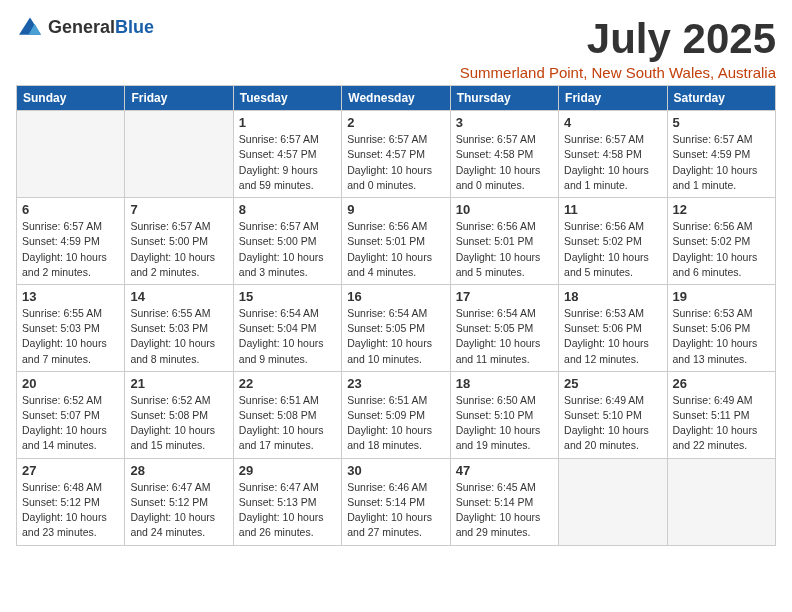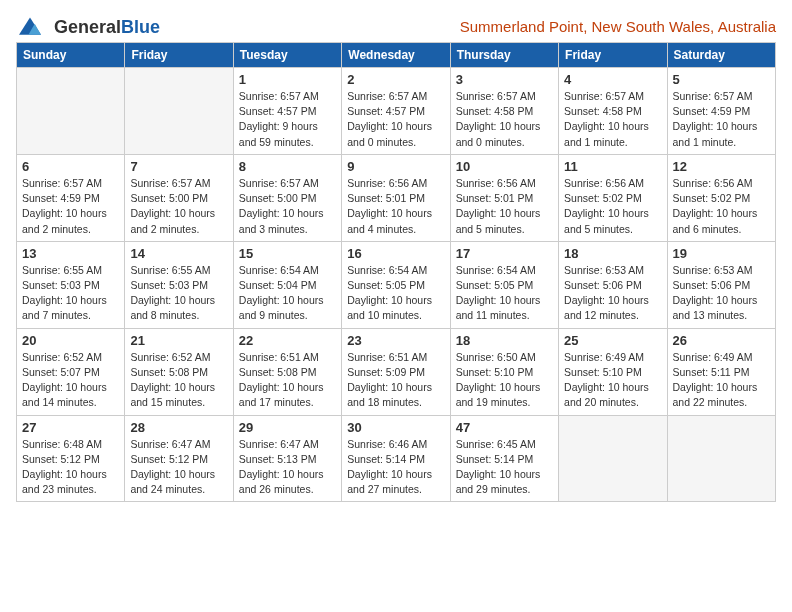--- a/index.html
+++ b/index.html
@@ -12,21 +12,21 @@
     }
     .header {
       display: flex;
       justify-content: space-between;
       align-items: flex-start;
       margin-bottom: 4px;
     }
     .logo {
       display: flex;
       align-items: center;
-      gap: 10px;
+      gap: 4px;
     }
     .logo-text-general { font-size: 18px; font-weight: bold; color: #333; }
     .logo-text-blue { font-size: 18px; font-weight: bold; color: #1a5fa8; }
     .logo-icon {
       width: 28px;
       height: 22px;
       position: relative;
     }
     .title-block { text-align: right; }
     .month-title { font-size: 42px; font-weight: bold; color: #333; line-height: 1.1; }
@@ -67,20 +67,21 @@
   <div class="logo">
     <svg class="logo-icon" width="32" height="28" viewBox="0 0 32 28">
       <polygon points="16,2 30,24 2,24" fill="#1a5fa8"></polygon>
       <polygon points="22,10 30,24 14,24" fill="#4a9fd4"></polygon>
     </svg>
     <div>
       <span class="logo-text-general">General</span><span class="logo-text-blue">Blue</span>
     </div>
   </div>
   <div class="title-block">
+    <div class="month-title">July 2025</div>
     <div class="location-title">Summerland Point, New South Wales, Australia</div>
   </div>
 </div>
 
 <table class="calendar">
   <thead>
     <tr>
     <th>Sunday</th>
         <th>Friday</th>
         <th>Tuesday</th>

